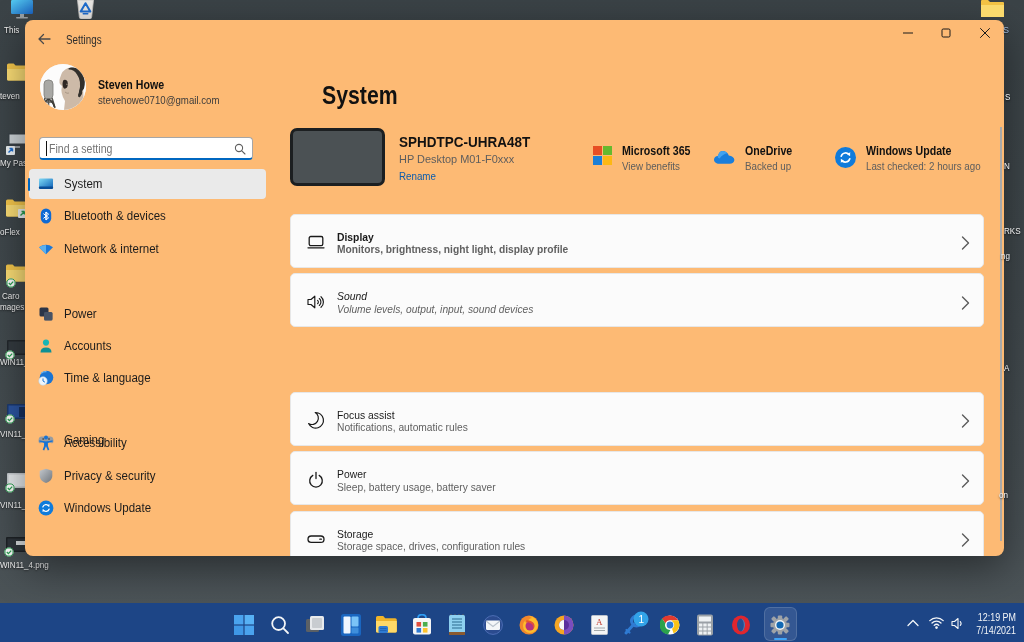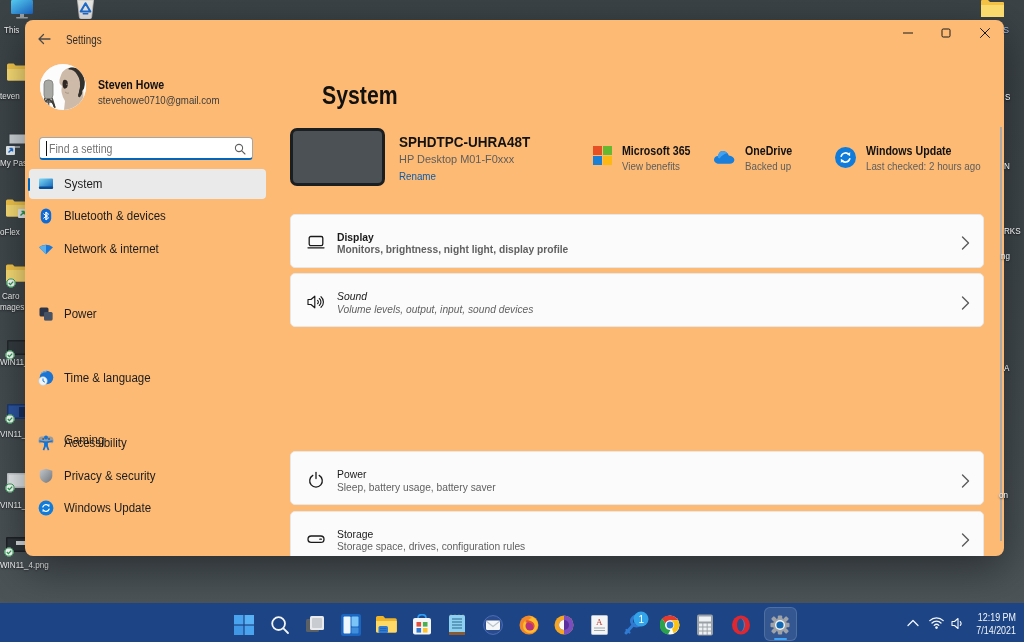--- a/index.html
+++ b/index.html
@@ -193,20 +193,27 @@
     <div class="ntext">Bluetooth &amp; devices</div>
   </div>
   <div class="nav-item" style="top:278.6px;">
     <svg class="nicon" viewBox="0 0 16 16">
       <rect x="1.5" y="1.5" width="9" height="9" rx="1.5" fill="#2c3547"></rect>
       <rect x="6" y="6" width="8.5" height="8.5" rx="1.5" fill="#56606f"></rect>
       <rect x="6" y="6" width="8.5" height="8.5" rx="1.5" fill="#3e4a5e" opacity="0.6"></rect>
     </svg>
     <div class="ntext">Power</div>
   </div>
+  <div class="nav-item" style="top:311px;">
+    <svg class="nicon" viewBox="0 0 16 16">
+      <circle cx="8" cy="4.6" r="3.1" fill="#17b5b5"></circle>
+      <path d="M2.5 14.5 q0 -5 5.5 -5 q5.5 0 5.5 5z" fill="#0e9094"></path>
+    </svg>
+    <div class="ntext">Accounts</div>
+  </div>
   <div class="nav-item" style="top:343.4px;">
     <svg class="nicon" viewBox="0 0 16 16">
       <circle cx="8.5" cy="7.5" r="6.8" fill="#1b74d2"></circle>
       <path d="M3.2 3.2 a6.8 6.8 0 0 1 5.3 -1.5" stroke="#6db4ef" stroke-width="1.2" fill="none"></path>
       <circle cx="5" cy="11" r="4.2" fill="#eef5fc"></circle>
       <circle cx="5" cy="11" r="4.2" fill="none" stroke="#b9d6ef" stroke-width="0.6"></circle>
       <path d="M5 8.8 V11 l1.6 1" stroke="#1b74d2" stroke-width="1" fill="none" stroke-linecap="round"></path>
     </svg>
     <div class="ntext">Time &amp; language</div>
   </div>
@@ -292,20 +299,30 @@
         <path d="M2 4 L8 10 L2 16" stroke="#5a5a5a" stroke-width="1.4" fill="none" stroke-linecap="round" stroke-linejoin="round"></path>
       </svg>
   </div>
   <div class="card" style="top:253px;font-style:italic;">
     <svg class="cicon" viewBox="0 0 22 22">
       <path d="M3 8.5 H6 L9.8 5.2 V16.8 L6 13.5 H3 z" stroke="#1a1a1a" stroke-width="1.15" fill="none" stroke-linejoin="round"></path>
       <path d="M12.6 9.3 a2.3 2.3 0 0 1 0 3.4 M14.3 7.5 a4.6 4.6 0 0 1 0 7 M16 5.7 a7 7 0 0 1 0 10.6" stroke="#1a1a1a" stroke-width="1.15" fill="none" stroke-linecap="round"></path>
     </svg>
     <div class="ctitle">Sound</div>
     <div class="csub">Volume levels, output, input, sound devices</div>
+    <svg class="chev" viewBox="0 0 10 20">
+        <path d="M2 4 L8 10 L2 16" stroke="#5a5a5a" stroke-width="1.4" fill="none" stroke-linecap="round" stroke-linejoin="round"></path>
+      </svg>
+  </div>
+  <div class="card" style="top:371.5px;">
+    <svg class="cicon" viewBox="0 0 22 22">
+      <path d="M10.2 3.5 A7.8 7.8 0 1 1 3.6 14.6 A6.4 6.4 0 0 0 10.2 3.5 Z" stroke="#1a1a1a" stroke-width="1.2" fill="none" stroke-linejoin="round"></path>
+    </svg>
+    <div class="ctitle">Focus assist</div>
+    <div class="csub">Notifications, automatic rules</div>
     <svg class="chev" viewBox="0 0 10 20">
         <path d="M2 4 L8 10 L2 16" stroke="#5a5a5a" stroke-width="1.4" fill="none" stroke-linecap="round" stroke-linejoin="round"></path>
       </svg>
   </div>
   <div class="card" style="top:431px;">
     <svg class="cicon" viewBox="0 0 22 22">
       <path d="M7.8 6.4 a6.3 6.3 0 1 0 6.4 0" stroke="#1a1a1a" stroke-width="1.3" fill="none" stroke-linecap="round"></path>
       <path d="M11 3.5 V9.5" stroke="#1a1a1a" stroke-width="1.3" stroke-linecap="round"></path>
     </svg>
     <div class="ctitle">Power</div>

